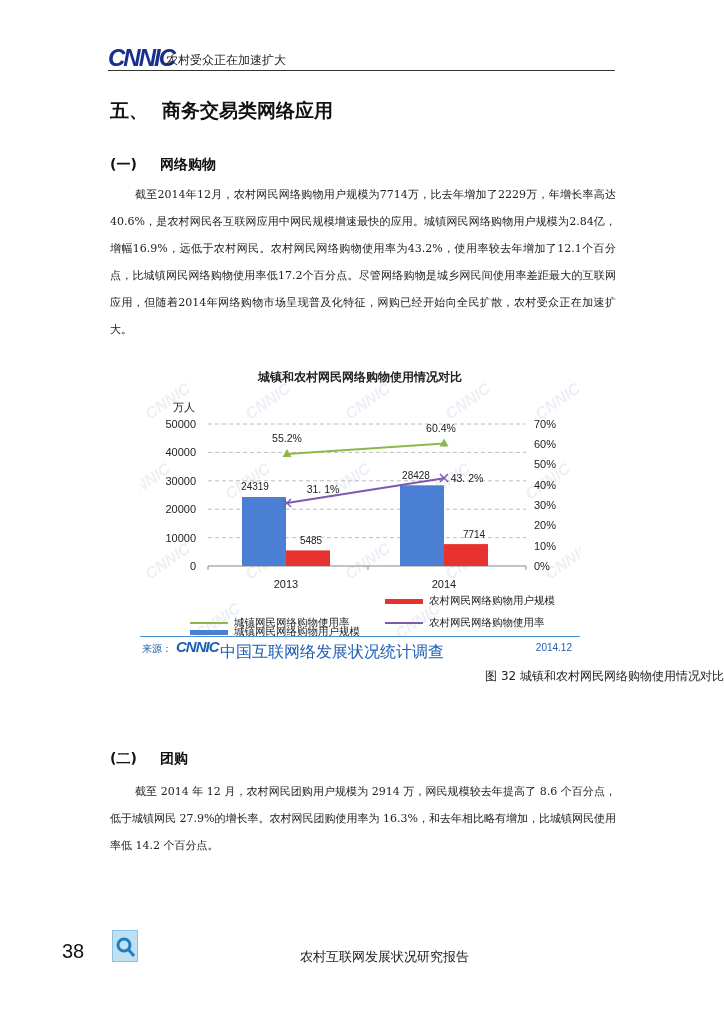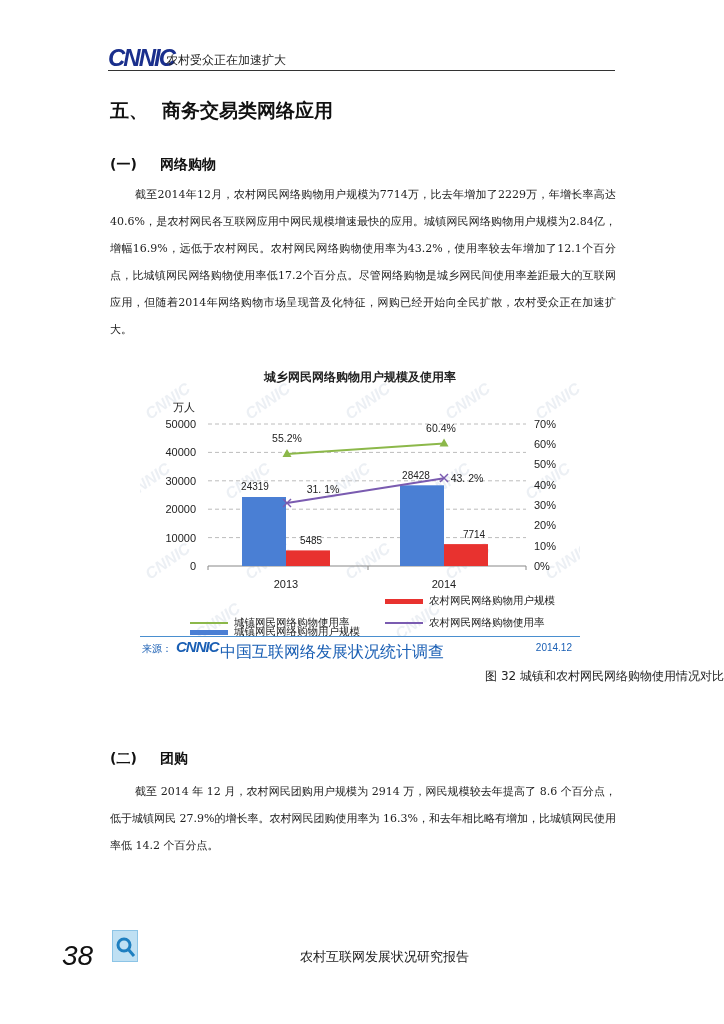--- a/index.html
+++ b/index.html
@@ -16,21 +16,21 @@
   .para p { margin:0; text-indent:25px; }
   .chart-box { left:140px; top:360px; width:440px; height:300px; background:#fff; }
   .chart-title { left:0; width:440px; top:9px; text-align:center; font-family:"DejaVu Sans", sans-serif; font-weight:bold; font-size:12px; color:#222; }
   .legend { font-family:"DejaVu Sans", sans-serif; font-size:10.5px; color:#222; }
   .source-rule { left:0; top:276px; width:440px; height:1px; background:#4a8fcf; }
   .src-label { left:2px; top:282px; font-family:"DejaVu Sans", sans-serif; font-size:10px; color:#1a5fb4; }
   .src-logo { left:36px; top:278px; font-family:"Liberation Sans", sans-serif; font-weight:bold; font-style:italic; font-size:15px; color:#1a5fb4; letter-spacing:-1px; }
   .src-name { left:80px; top:282px; font-family:"DejaVu Sans", sans-serif; font-size:16px; color:#1a5fb4; }
   .src-date { right:8px; top:282px; font-family:"Liberation Sans", sans-serif; font-size:10px; color:#1a5fb4; }
   .caption { left:0; width:724px; top:668px; text-align:right; font-family:"DejaVu Sans", sans-serif; font-size:12px; color:#222; }
-  .page-num { left:62px; top:940px; font-family:"Liberation Sans", sans-serif; font-size:28px; color:#111;font-style:italic; }
+  .page-num { left:62px; top:940px; font-family:"Liberation Sans", sans-serif; font-size:20px; color:#111; }
   .footer-icon { left:112px; top:930px; width:24px; height:30px; background:#bfe0f3; border:1px solid #8cc4e6; }
   .footer-title { left:300px; top:948px; font-family:"DejaVu Sans", sans-serif; font-size:13px; color:#222; }
   svg text { font-family:"Liberation Sans", sans-serif; }
 </style>
 </head>
 <body>
 
 <div class="abs hdr-logo">CNNIC</div>
 <div class="abs hdr-org">农村受众正在加速扩大</div>
 <div class="abs hdr-rule"></div>
@@ -40,21 +40,21 @@
 </div>
 
 <div class="abs h2">
   <span class="num">(一)</span><span>网络购物</span>
 </div>
 <div class="abs para" style="top:181px;">
   <p>截至2014年12月，农村网民网络购物用户规模为7714万，比去年增加了2229万，年增长率高达40.6%，是农村网民各互联网应用中网民规模增速最快的应用。城镇网民网络购物用户规模为2.84亿，增幅16.9%，远低于农村网民。农村网民网络购物使用率为43.2%，使用率较去年增加了12.1个百分点，比城镇网民网络购物使用率低17.2个百分点。尽管网络购物是城乡网民间使用率差距最大的互联网应用，但随着2014年网络购物市场呈现普及化特征，网购已经开始向全民扩散，农村受众正在加速扩大。</p>
 </div>
 
 <div class="abs chart-box">
-  <div class="abs chart-title">城乡网民网络购物用户规模及使用率</div>
+  <div class="abs chart-title">城镇和农村网民网络购物使用情况对比</div>
   <svg class="abs" style="left:0;top:0;" width="440" height="276">
 
     <g fill="#dde3ec" font-size="16" font-weight="bold" font-style="italic" opacity="0.55">
       <text x="10" y="60" transform="rotate(-35 10 60)">CNNIC</text>
       <text x="110" y="60" transform="rotate(-35 110 60)">CNNIC</text>
       <text x="210" y="60" transform="rotate(-35 210 60)">CNNIC</text>
       <text x="310" y="60" transform="rotate(-35 310 60)">CNNIC</text>
       <text x="400" y="60" transform="rotate(-35 400 60)">CNNIC</text>
       <text x="-10" y="140" transform="rotate(-35 -10 140)">CNNIC</text>
       <text x="90" y="140" transform="rotate(-35 90 140)">CNNIC</text>

